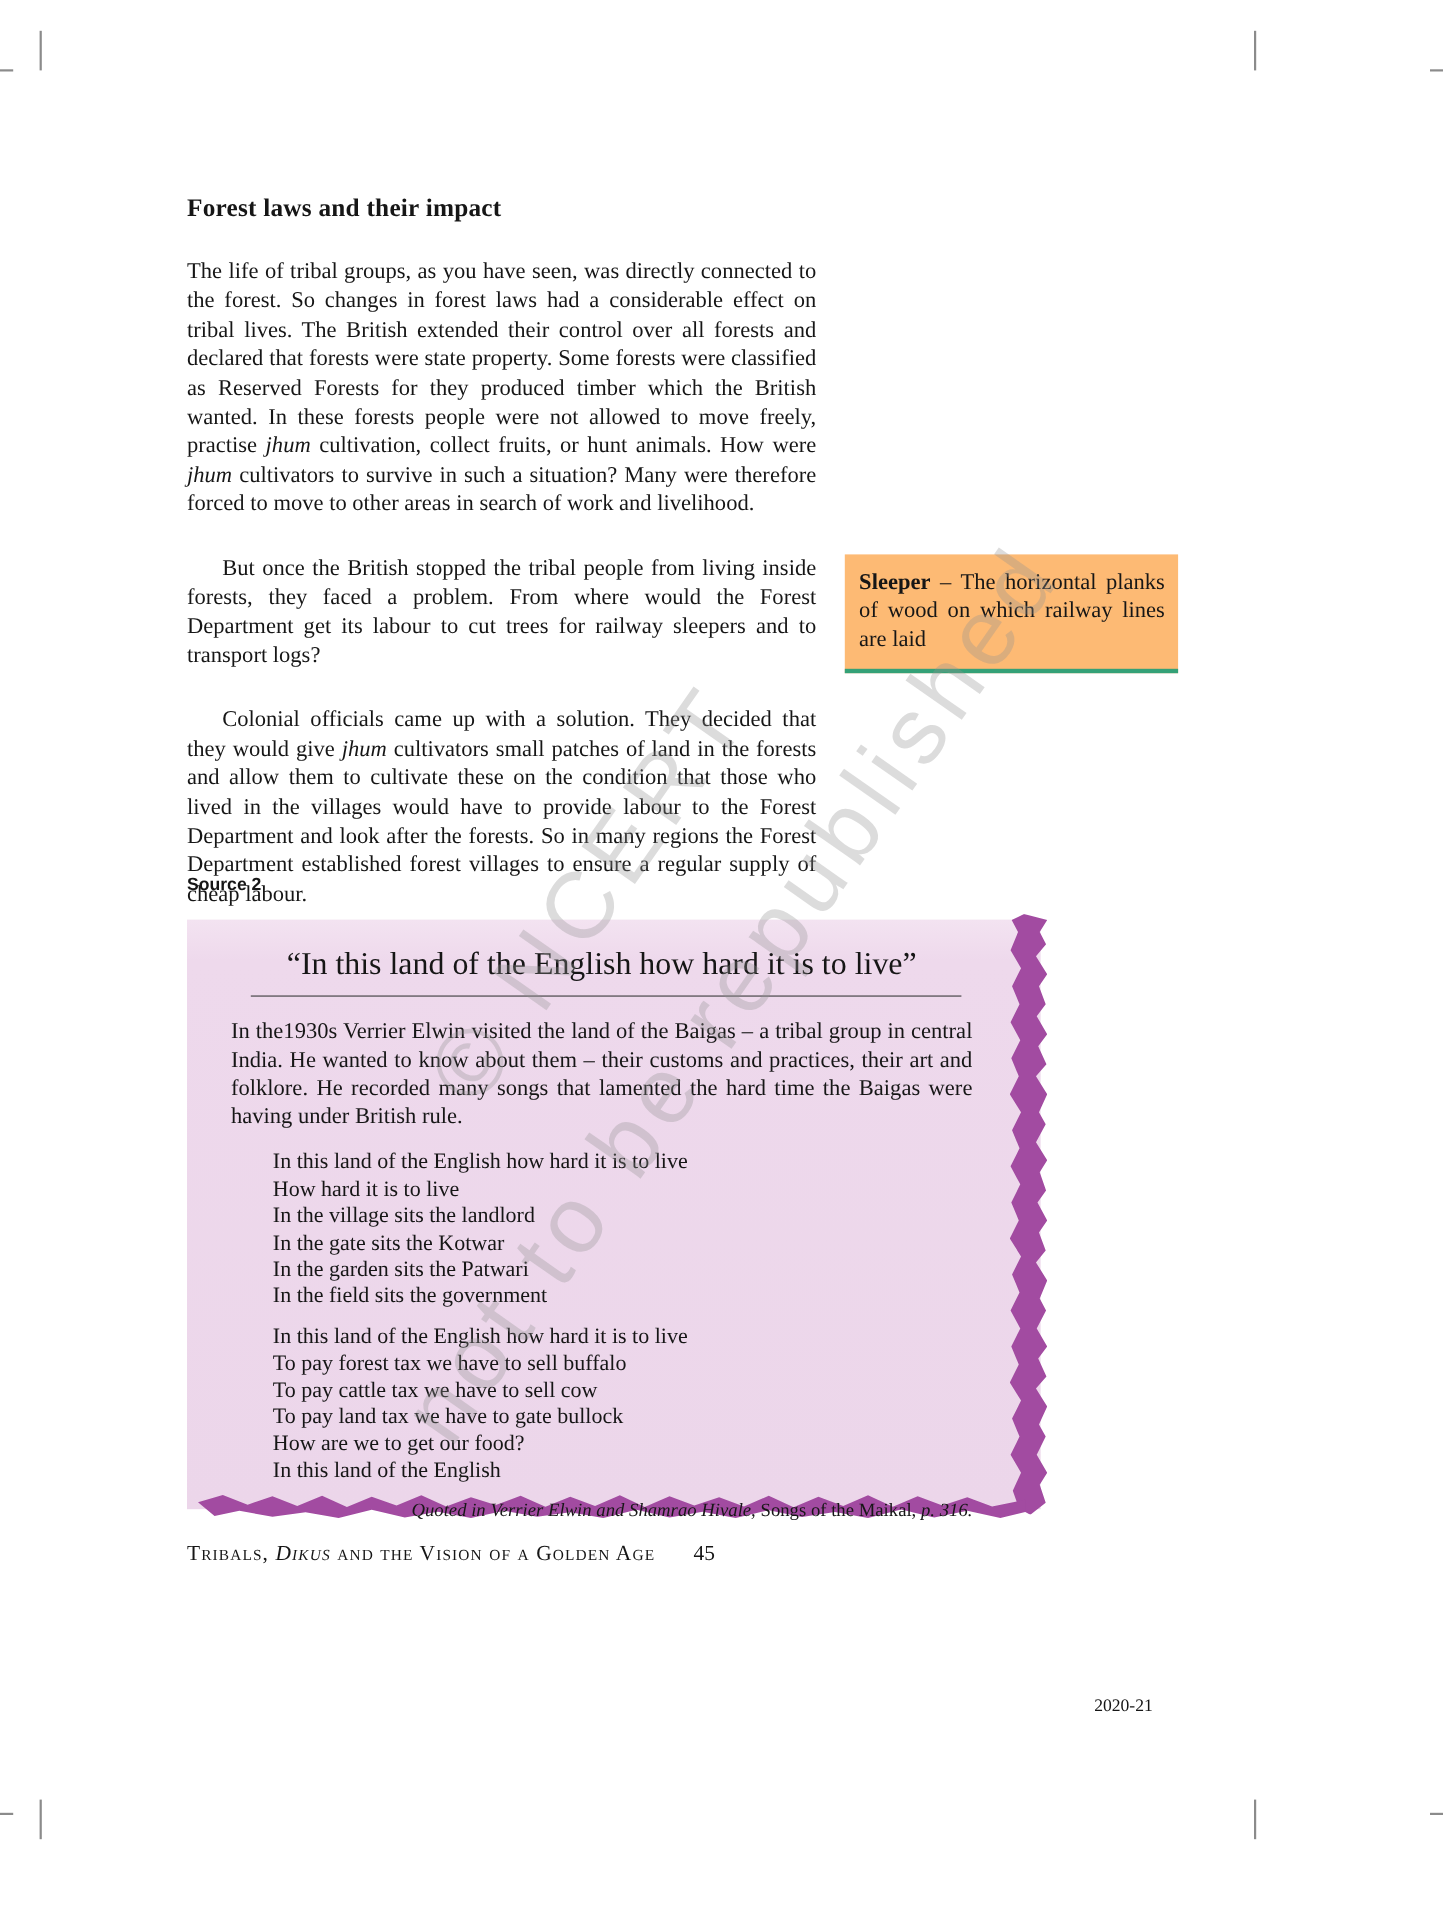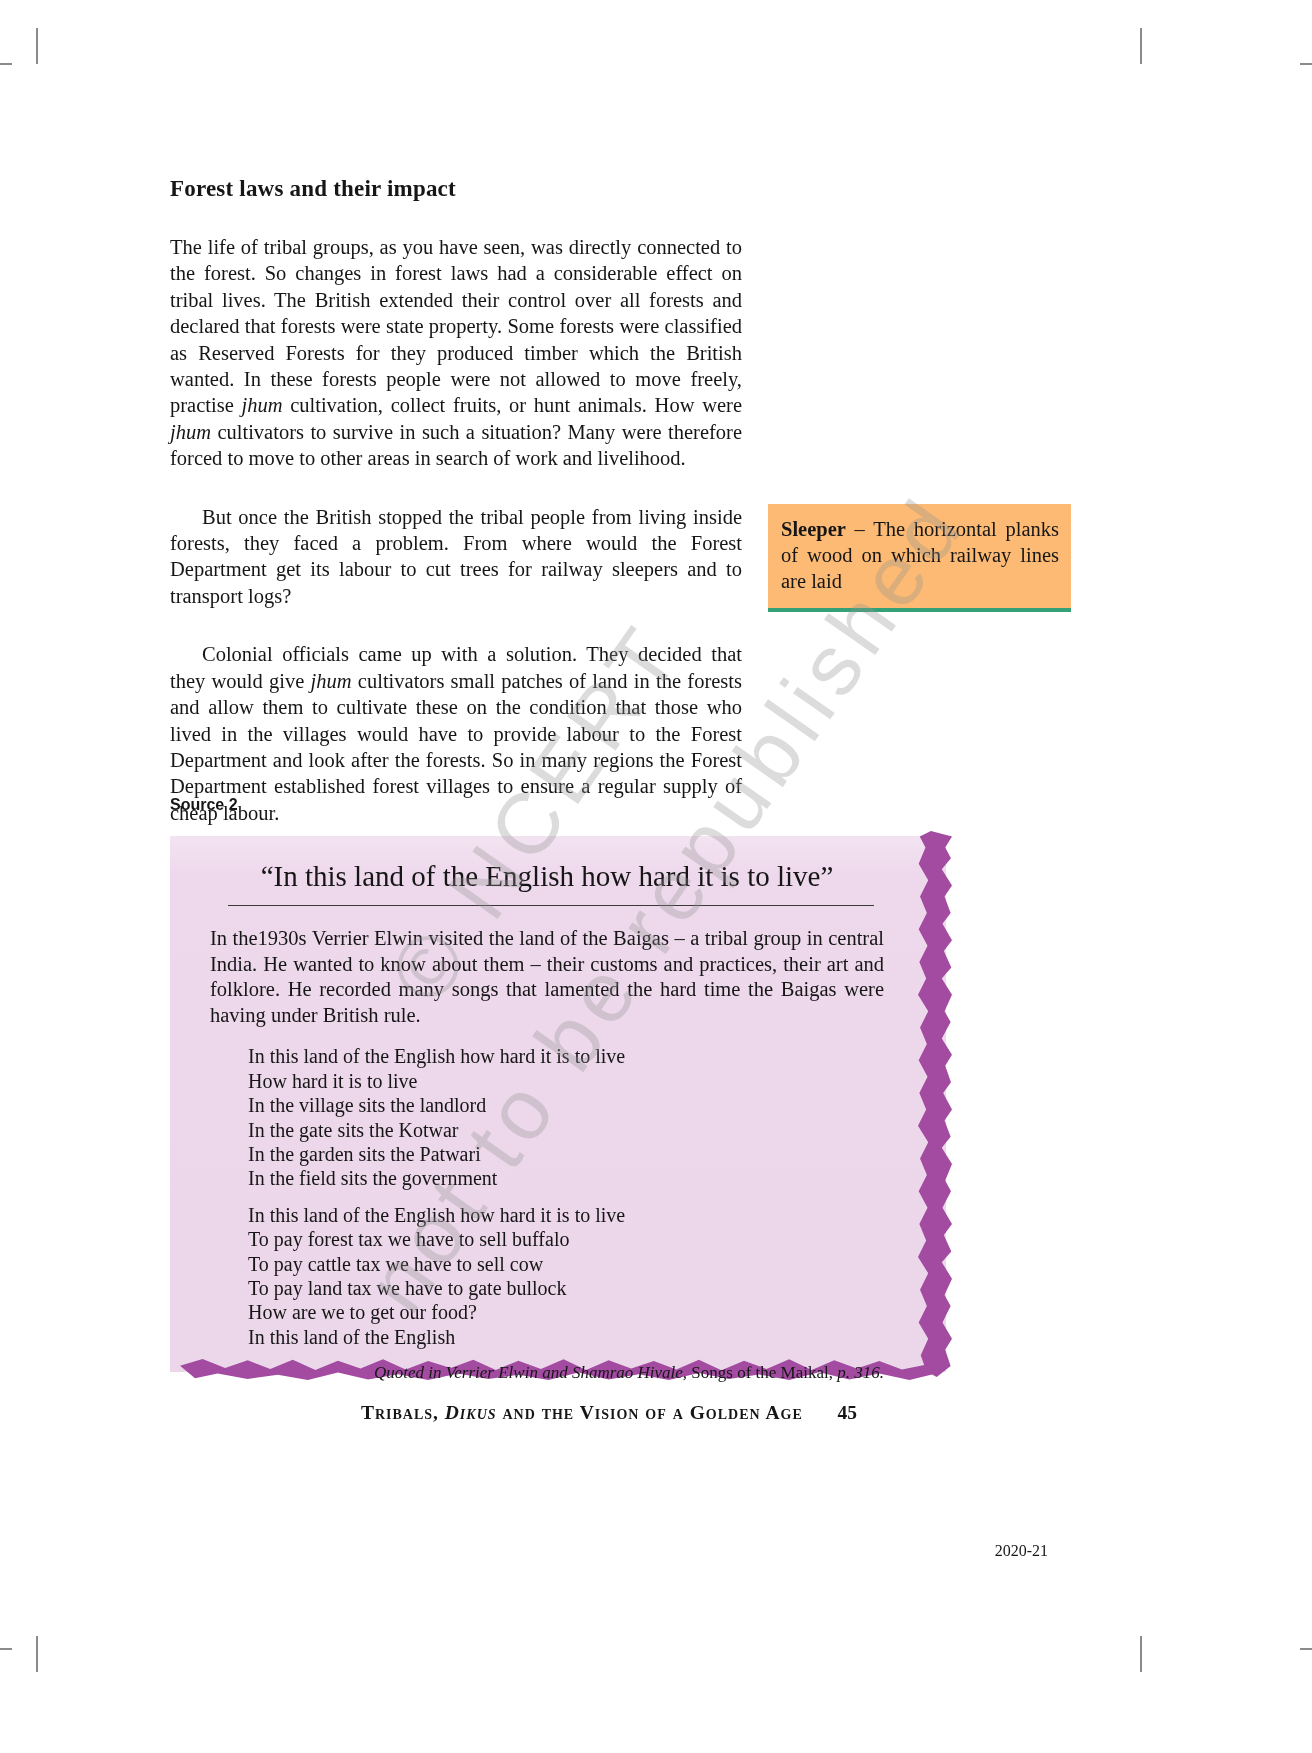--- a/index.html
+++ b/index.html
@@ -56,21 +56,21 @@
   }
   .box-inner { position:relative; padding:16px 62px 0 40px; }
   .box-title { text-align:center; font-size:29px; margin-top:8px; }
   .title-rule { height:0; border-bottom:1.5px solid #3a3a3a; margin:12px 10px 20px 18px; }
   .box-intro { font-size:20.5px; line-height:25.6px; text-align:justify; }
   .poem { margin:16px 0 0 38px; font-size:20px; line-height:24.4px; }
   .stanza + .stanza { margin-top:12px; }
   .attribution { margin-top:14px; text-align:right; font-size:17px; }
 
   
-  .footer { position:absolute; left:170px; top:1402px; width:878px; text-align:center; font-size:19.5px; z-index:2;font-weight:bold; }
+  .footer { position:absolute; left:170px; top:1402px; width:878px; text-align:left; font-size:19.5px; z-index:2; }
   .footer .title { font-variant:small-caps; letter-spacing:1px; }
   .footer .pageno { display:inline-block; margin-left:30px; }
   .year { position:absolute; left:170px; top:1542px; width:878px; text-align:right; font-size:16px; z-index:2; }
 </style>
 </head>
 <body>
 
 <div class="page">
 
   <div class="crop v" style="left:36px; top:28px;"></div>

